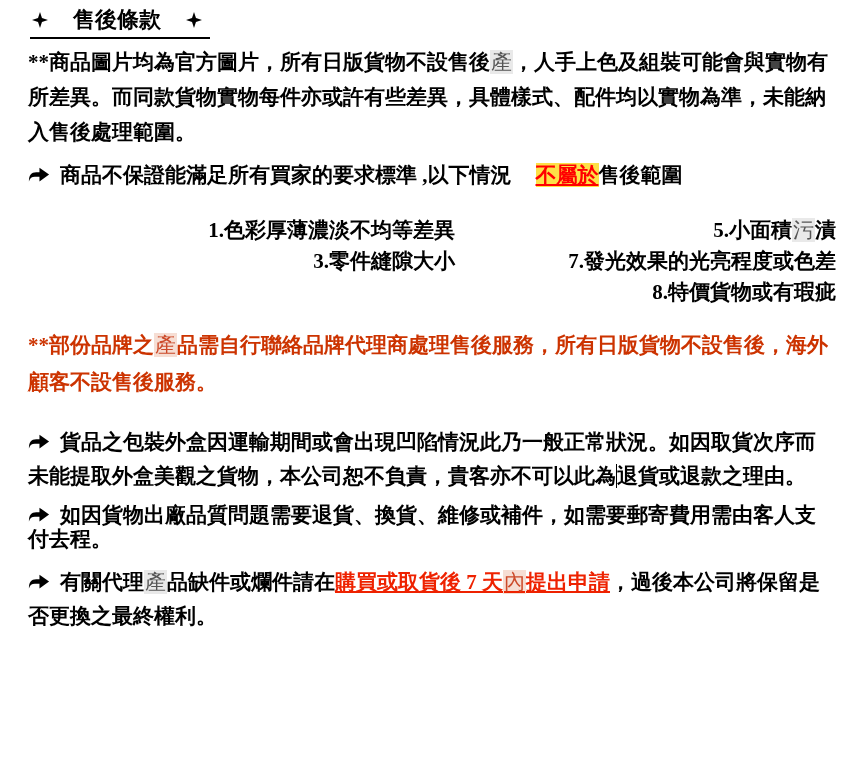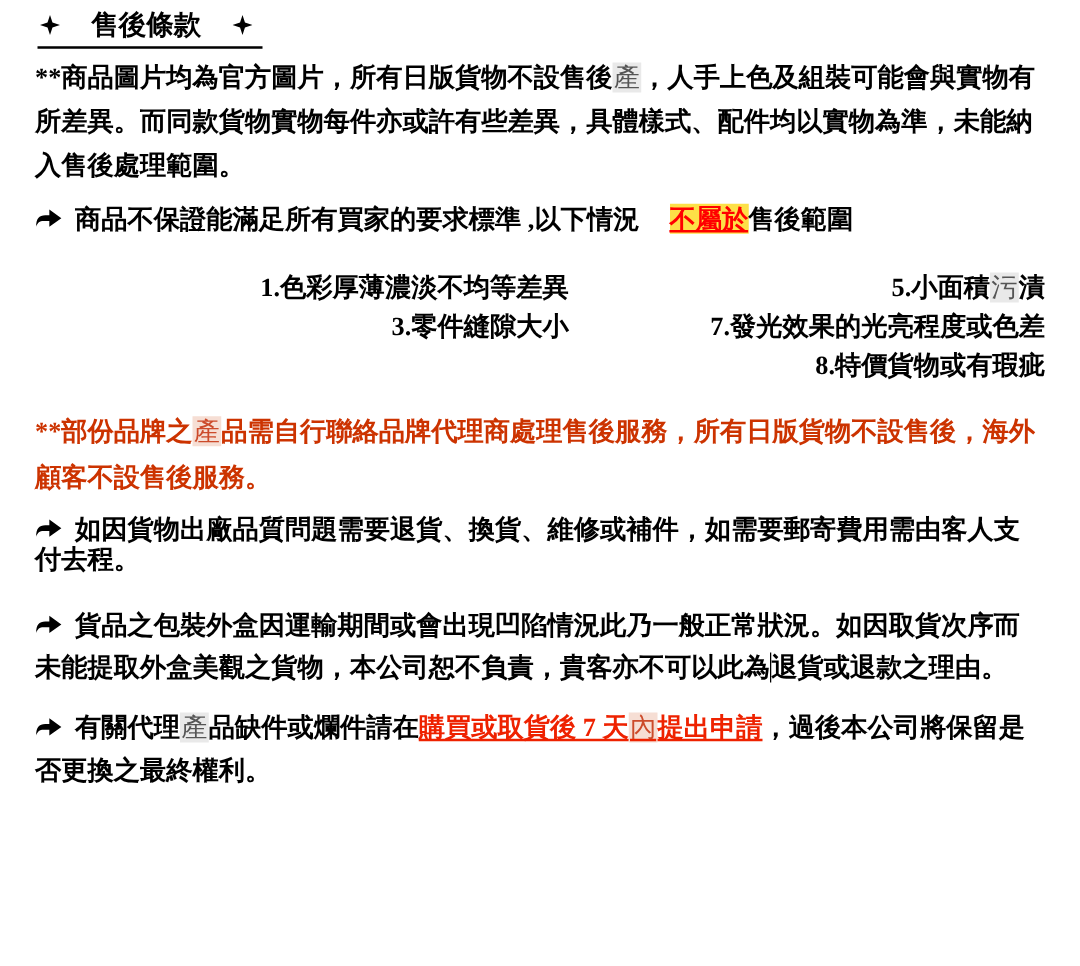--- a/index.html
+++ b/index.html
@@ -72,27 +72,27 @@
     <div class="colR">
       <div class="row"><span class="numR">5.</span><span>小面積</span><span class="fb">污</span><span>漬</span></div>
       <div class="row"><span class="numR">7.</span><span>發光效果的光亮程度或色差</span><span class="fb"></span><span></span></div>
       <div class="row"><span class="numR">8.</span><span>特價貨物或有瑕疵</span><span class="fb"></span><span></span></div>
     </div>
   </div>
 
 
   <p class="para p-brand"><span>**部份品牌之</span><span class="fb-red">產</span><span>品需自行聯絡品牌代理商處理售後服務，所有日版貨物不設售後，海外顧客不設售後服務。</span></p>
 
+  <p class="para p-pack"><span class="arrow-icon"><svg viewBox="0 0 24 17">
+          <path d="M1 16 C1 9 3.5 6 9 6 L12.5 6 L12.5 1 L23 8.5 L12.5 16 L12.5 11 L7.5 11 C4 11 2.2 12.5 1 16 Z"></path>
+        </svg></span><span>貨品之包裝外盒因運輸期間或會出現凹陷情況此乃一般正常狀況。如因取貨次序而未能提取外盒美觀之貨物，本公司恕不負責，貴客亦不可以此為</span><span class="caret"></span><span>退貨或退款之理由。</span></p>
+
   <p class="para p-ship"><span class="arrow-icon"><svg viewBox="0 0 24 17">
           <path d="M1 16 C1 9 3.5 6 9 6 L12.5 6 L12.5 1 L23 8.5 L12.5 16 L12.5 11 L7.5 11 C4 11 2.2 12.5 1 16 Z"></path>
         </svg></span><span>如因貨物出廠品質問題需要退貨、換貨、維修或補件，如需要郵寄費用需由客人支付去程。</span></p>
-
-  <p class="para p-pack"><span class="arrow-icon"><svg viewBox="0 0 24 17">
-          <path d="M1 16 C1 9 3.5 6 9 6 L12.5 6 L12.5 1 L23 8.5 L12.5 16 L12.5 11 L7.5 11 C4 11 2.2 12.5 1 16 Z"></path>
-        </svg></span><span>貨品之包裝外盒因運輸期間或會出現凹陷情況此乃一般正常狀況。如因取貨次序而未能提取外盒美觀之貨物，本公司恕不負責，貴客亦不可以此為</span><span class="caret"></span><span>退貨或退款之理由。</span></p>
 
   <p class="para p-defect"><span class="arrow-icon"><svg viewBox="0 0 24 17">
           <path d="M1 16 C1 9 3.5 6 9 6 L12.5 6 L12.5 1 L23 8.5 L12.5 16 L12.5 11 L7.5 11 C4 11 2.2 12.5 1 16 Z"></path>
         </svg></span><span>有關代理</span><span class="fb">產</span><span>品缺件或爛件請在</span><span class="redlink"><span>購買或取貨後 7 天</span><span class="fb-red">內</span><span>提出申請</span></span><span>，過後本公司將保留是否更換之最終權利。</span></p>
 
   
 
 </div>
 
 </body></html>

